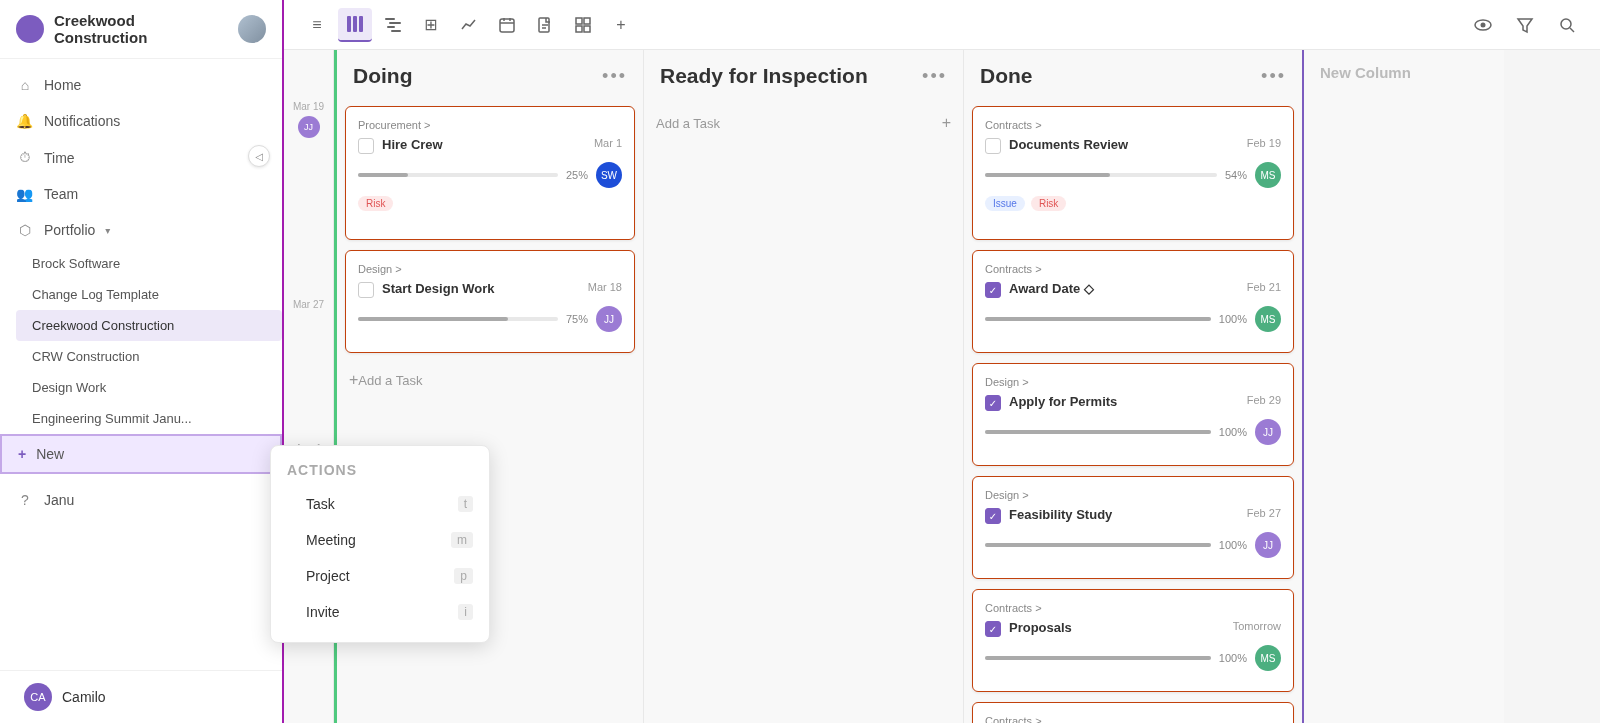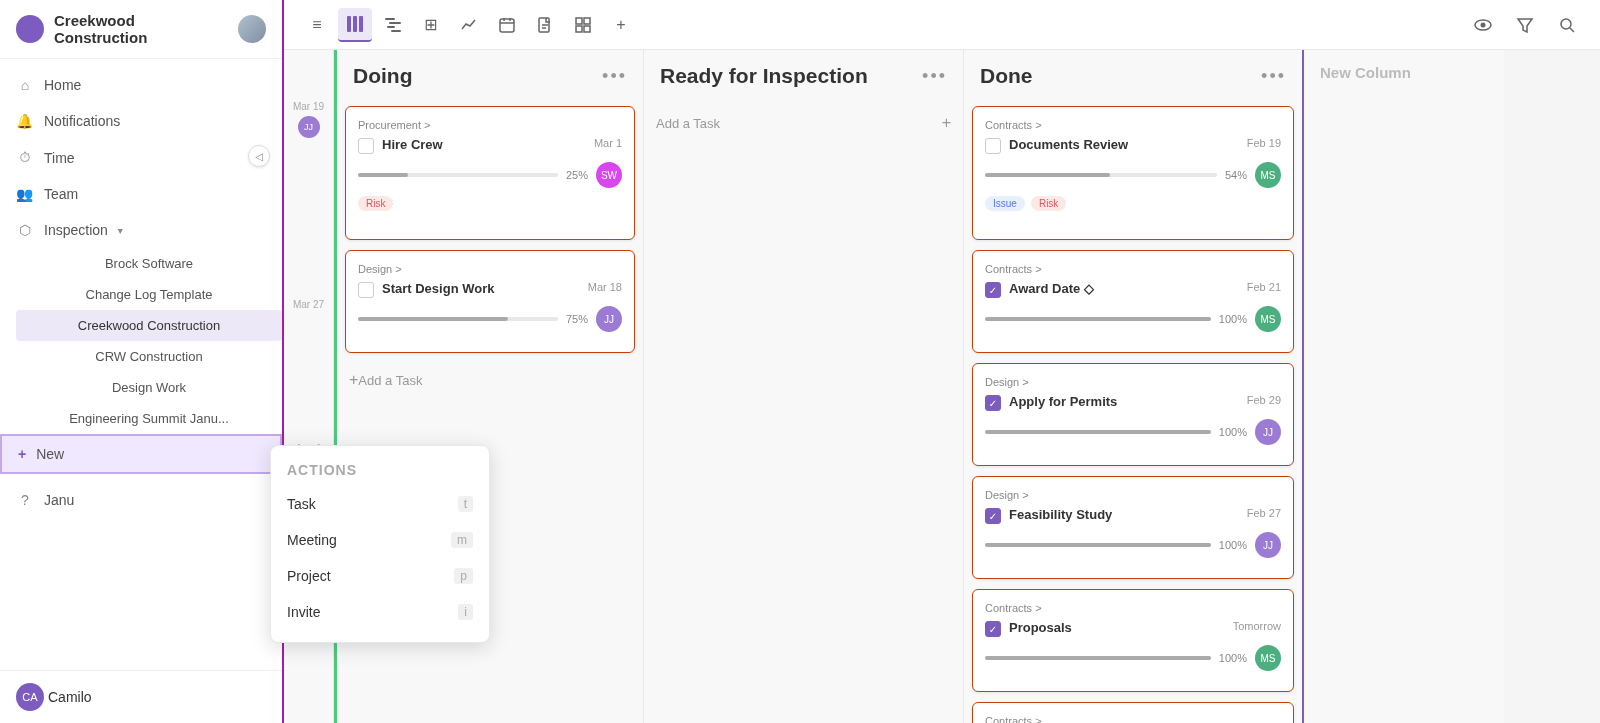--- a/index.html
+++ b/index.html
@@ -12,28 +12,28 @@
     .sidebar-title { font-size: 15px; font-weight: 600; color: #333; flex: 1; }
     .sidebar-avatar-sm { width: 28px; height: 28px; border-radius: 50%; background: #c0c0c0; overflow: hidden; }
 
     .sidebar-nav { flex: 1; overflow-y: auto; padding: 8px 0; }
     .nav-item { display: flex; align-items: center; gap: 10px; padding: 10px 16px; cursor: pointer; color: #555; font-size: 14px; border-radius: 0; }
     .nav-item-icon { width: 18px; text-align: center; color: #888; }
 
     .portfolio-section { padding: 0; }
     .portfolio-header { display: flex; align-items: center; gap: 10px; padding: 10px 16px; cursor: pointer; color: #555; font-size: 14px; }
     .portfolio-header .arrow { font-size: 10px; color: #888; }
-    .portfolio-items { padding-left: 16px; text-align: center; }
+    .portfolio-items { padding-left: 16px; }
     .portfolio-item { padding: 8px 16px; font-size: 13px; color: #555; cursor: pointer; border-radius: 4px; }
     .portfolio-item.active { background: #ede8f8; color: #333; font-weight: 500; }
 
     .new-item { display: flex; align-items: center; gap: 10px; padding: 10px 16px; cursor: pointer; color: #555; font-size: 14px; background: #f0e8ff; border: 2px solid #c4a8e8; border-radius: 0; }
     .new-item-icon { color: #7c5cbf; font-weight: bold; }
 
-    .sidebar-footer { padding: 12px 16px; border-top: 1px solid #f0f0f0; display: flex; align-items: center; gap: 4px; }
+    .sidebar-footer { padding: 12px 24px; border-top: 1px solid #f0f0f0; display: flex; align-items: center; gap: 10px; }
     .user-avatar { width: 28px; height: 28px; border-radius: 50%; background: #7c5cbf; display: flex; align-items: center; justify-content: center; color: white; font-size: 11px; }
 
     
     .main { flex: 1; display: flex; flex-direction: column; overflow: hidden; }
 
     
     .toolbar { background: #fff; border-bottom: 1px solid #e8e8e8; display: flex; align-items: center; padding: 0 16px; height: 50px; gap: 4px; }
     .toolbar-btn { width: 34px; height: 34px; display: flex; align-items: center; justify-content: center; border: none; background: none; cursor: pointer; border-radius: 4px; color: #666; font-size: 16px; }
     .toolbar-btn.active { background: #ede8f8; color: #7c5cbf; border-bottom: 2px solid #7c5cbf; }
     .toolbar-spacer { flex: 1; }
@@ -76,21 +76,21 @@
     
     .done-col { width: 340px; background: #f8f8f8; border-right: 2px solid #7c5cbf; display: flex; flex-direction: column; flex-shrink: 0; }
 
     
     .new-col { width: 200px; background: #f8f8f8; display: flex; flex-direction: column; flex-shrink: 0; padding: 14px 16px; }
     .new-col-title { font-size: 15px; font-weight: 600; color: #bbb; }
 
     
     .actions-popup { position: absolute; left: 270px; bottom: 80px; width: 220px; background: white; border-radius: 8px; box-shadow: 0 4px 20px rgba(0,0,0,0.15); border: 1px solid #e8e8e8; z-index: 100; padding: 12px 0; }
     .actions-label { font-size: 14px; color: #aaa; font-weight: 600; letter-spacing: 1px; padding: 4px 16px 8px; text-transform: uppercase; }
-    .action-item { display: flex; align-items: center; justify-content: space-between; padding: 10px 16px; cursor: pointer; font-size: 14px; color: #333; }
+    .action-item { display: flex; align-items: center; justify-content: space-between; padding: 10px 16px; cursor: pointer; font-size: 14px; color: #333; margin-left: 19px; }
     .action-shortcut { color: #aaa; font-size: 12px; background: #f0f0f0; padding: 1px 6px; border-radius: 3px; }
 
     
     .collapse-arrow { width: 22px; height: 22px; border-radius: 50%; background: white; border: 1px solid #ddd; display: flex; align-items: center; justify-content: center; cursor: pointer; font-size: 10px; color: #888; position: absolute; left: 248px; top: 145px; z-index: 10; box-shadow: 0 1px 3px rgba(0,0,0,0.1); }
 
     .doing-left { display: flex; flex-direction: column; align-items: center; width: 50px; flex-shrink: 0; padding-top: 50px; gap: 20px; background: #f8f8f8; border-right: 1px solid #e8e8e8; }
     .date-label { font-size: 10px; color: #aaa; text-align: center; line-height: 1.4; }
 
     .col-with-dates { display: flex; }
   </style>
@@ -120,21 +120,21 @@
       <span>Time</span>
     </div>
     <div class="nav-item">
       <span class="nav-item-icon">👥</span>
       <span>Team</span>
     </div>
 
     <div class="portfolio-section">
       <div class="portfolio-header">
         <span class="nav-item-icon">⬡</span>
-        <span>Inspection</span>
+        <span>Portfolio</span>
         <span class="arrow">▾</span>
       </div>
       <div class="portfolio-items">
         <div class="portfolio-item">Brock Software</div>
         <div class="portfolio-item">Change Log Template</div>
         <div class="portfolio-item active">Creekwood Construction</div>
         <div class="portfolio-item">CRW Construction</div>
         <div class="portfolio-item">Design Work</div>
         <div class="portfolio-item">Engineering Summit Janu...</div>
       </div>
@@ -266,21 +266,21 @@
             <div class="task-header">
               <div class="task-checkbox"></div>
               <span class="task-name">Hire Crew</span>
               <span class="task-date">Mar 1</span>
             </div>
             <div class="task-progress">
               <div class="progress-bar-bg">
                   <div class="progress-bar-fill" style="width:25%;background:#aaa;"></div>
                 </div>
               <span class="progress-text">25%</span>
-              <div class="task-avatar" style="background:#d946ef;margin-left:auto;">SW</div>
+              <div class="task-avatar" style="background:#1d4ed8;margin-left:auto;">SW</div>
             </div>
             <div class="task-tags">
               <span class="tag tag-risk">Risk</span>
             </div>
           </div>
 
           <div class="task-card">
             <div class="task-meta">Design &gt;</div>
             <div class="task-header">
               <div class="task-checkbox"></div>

